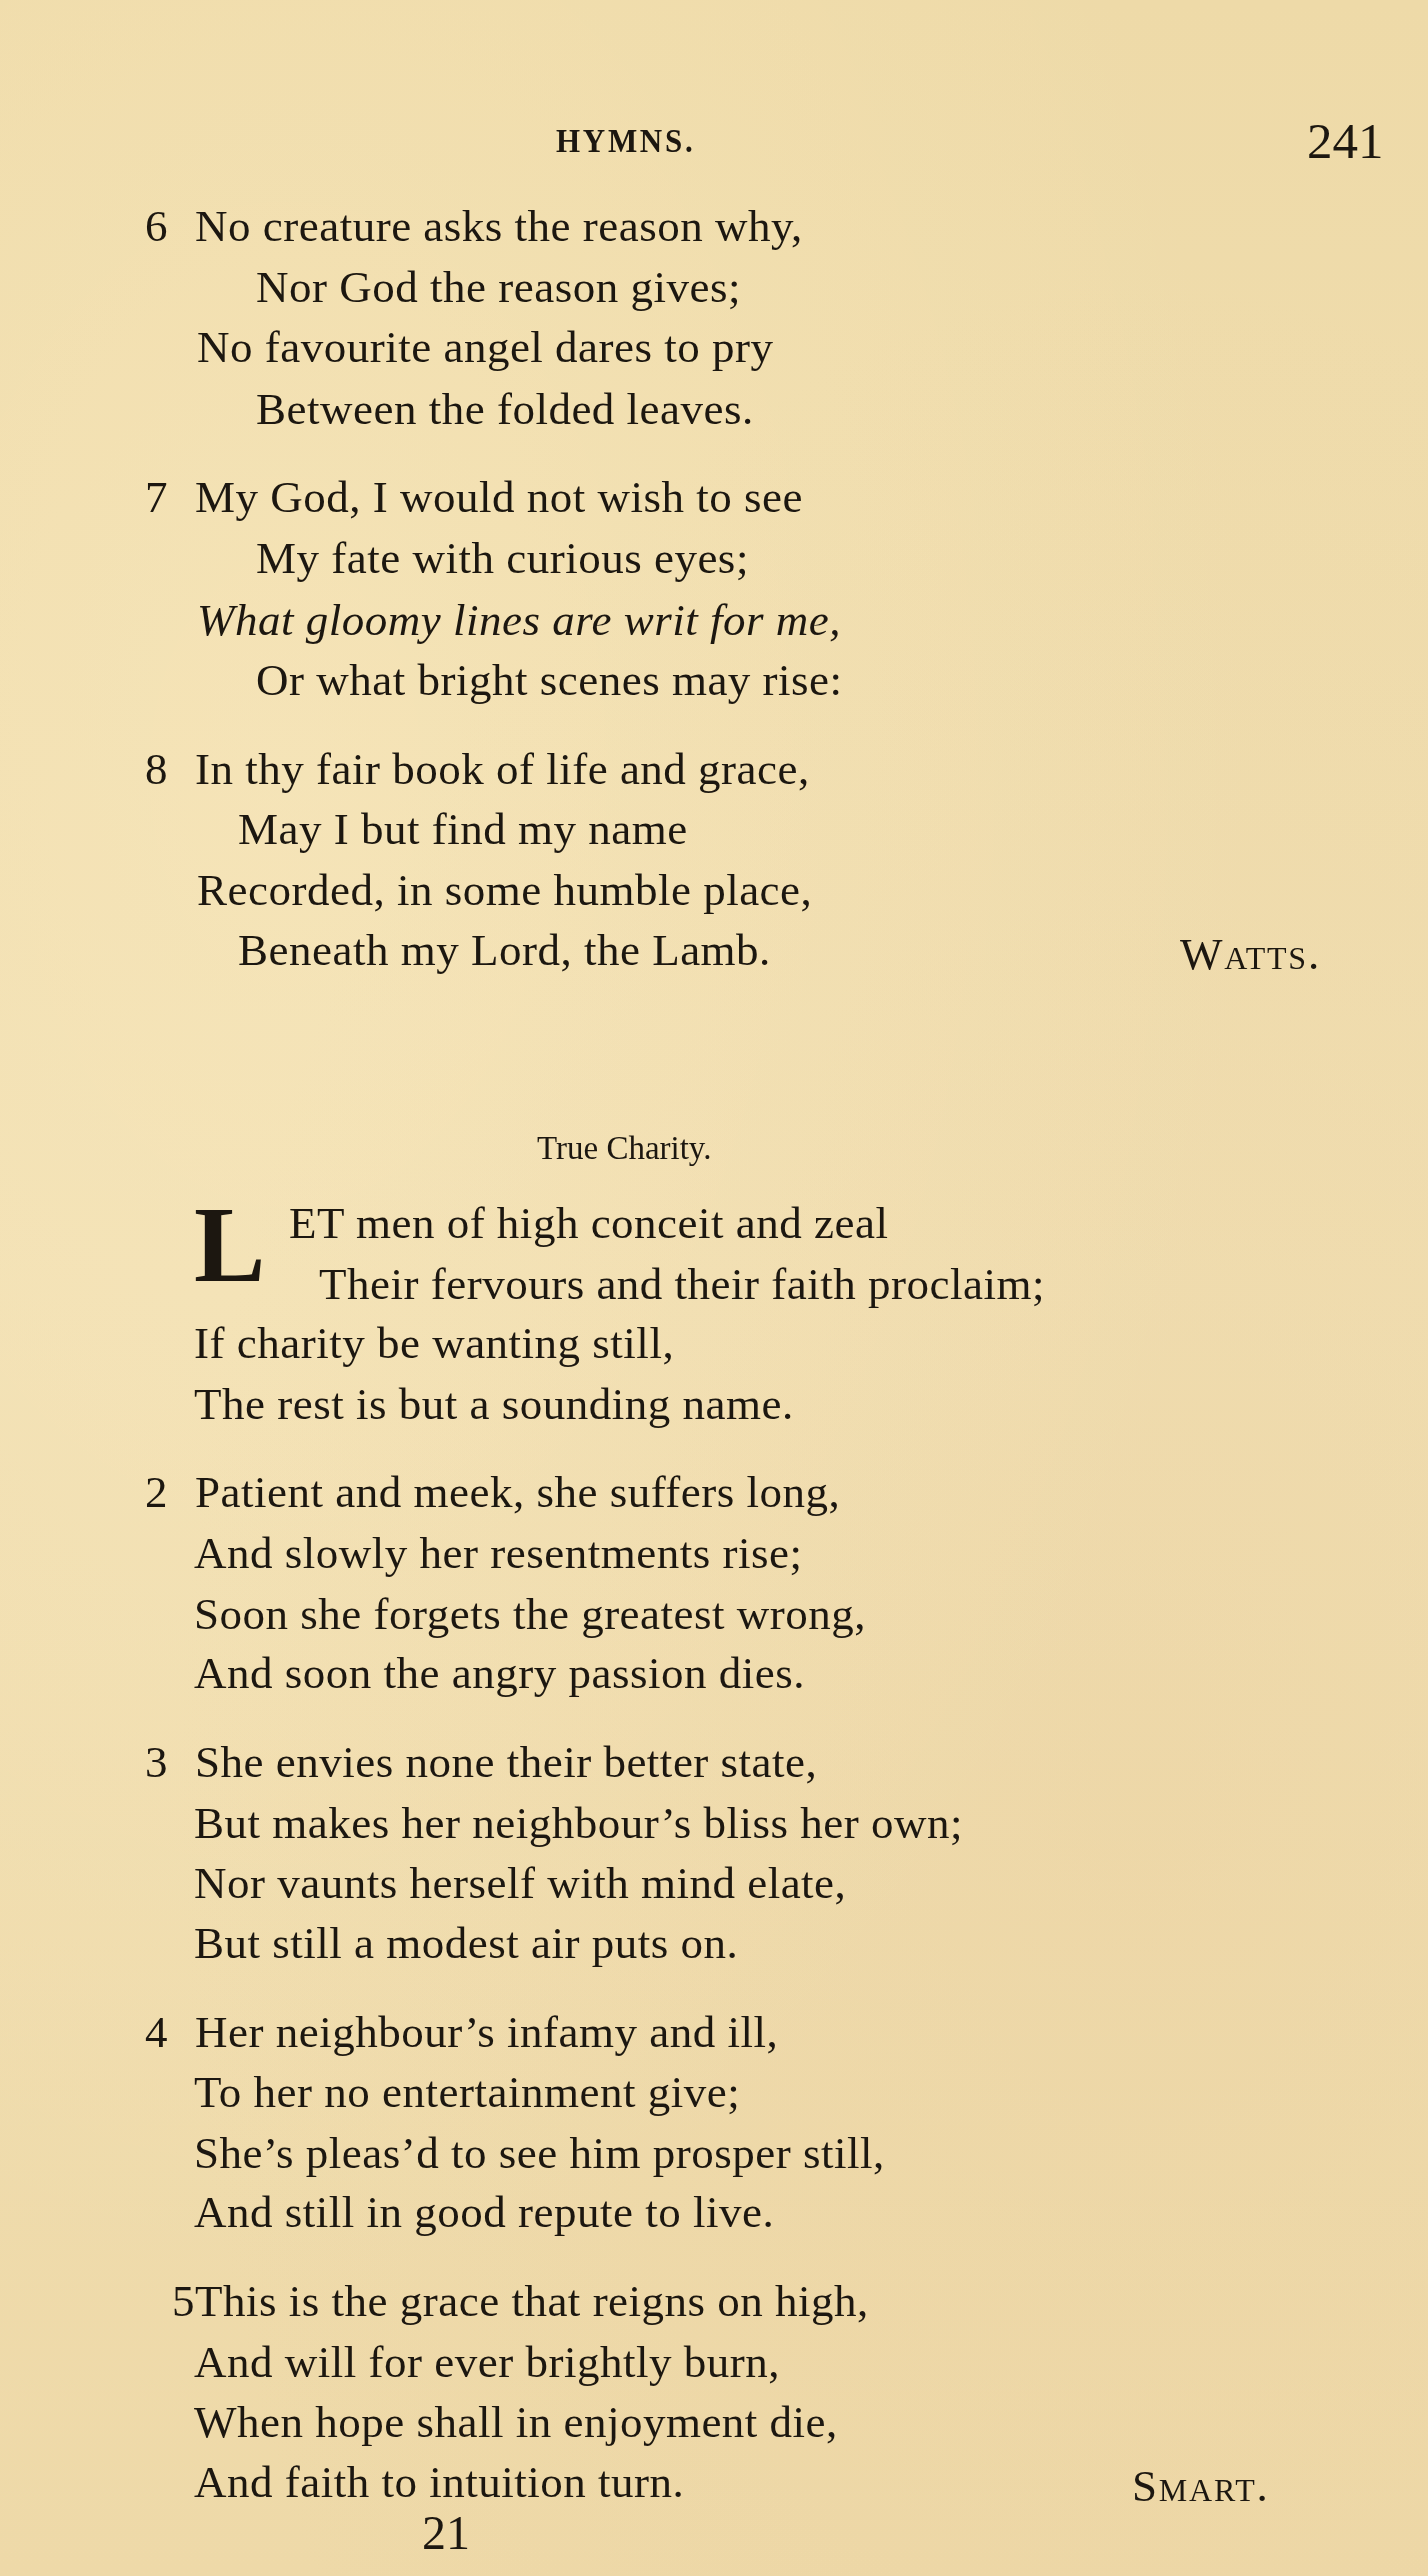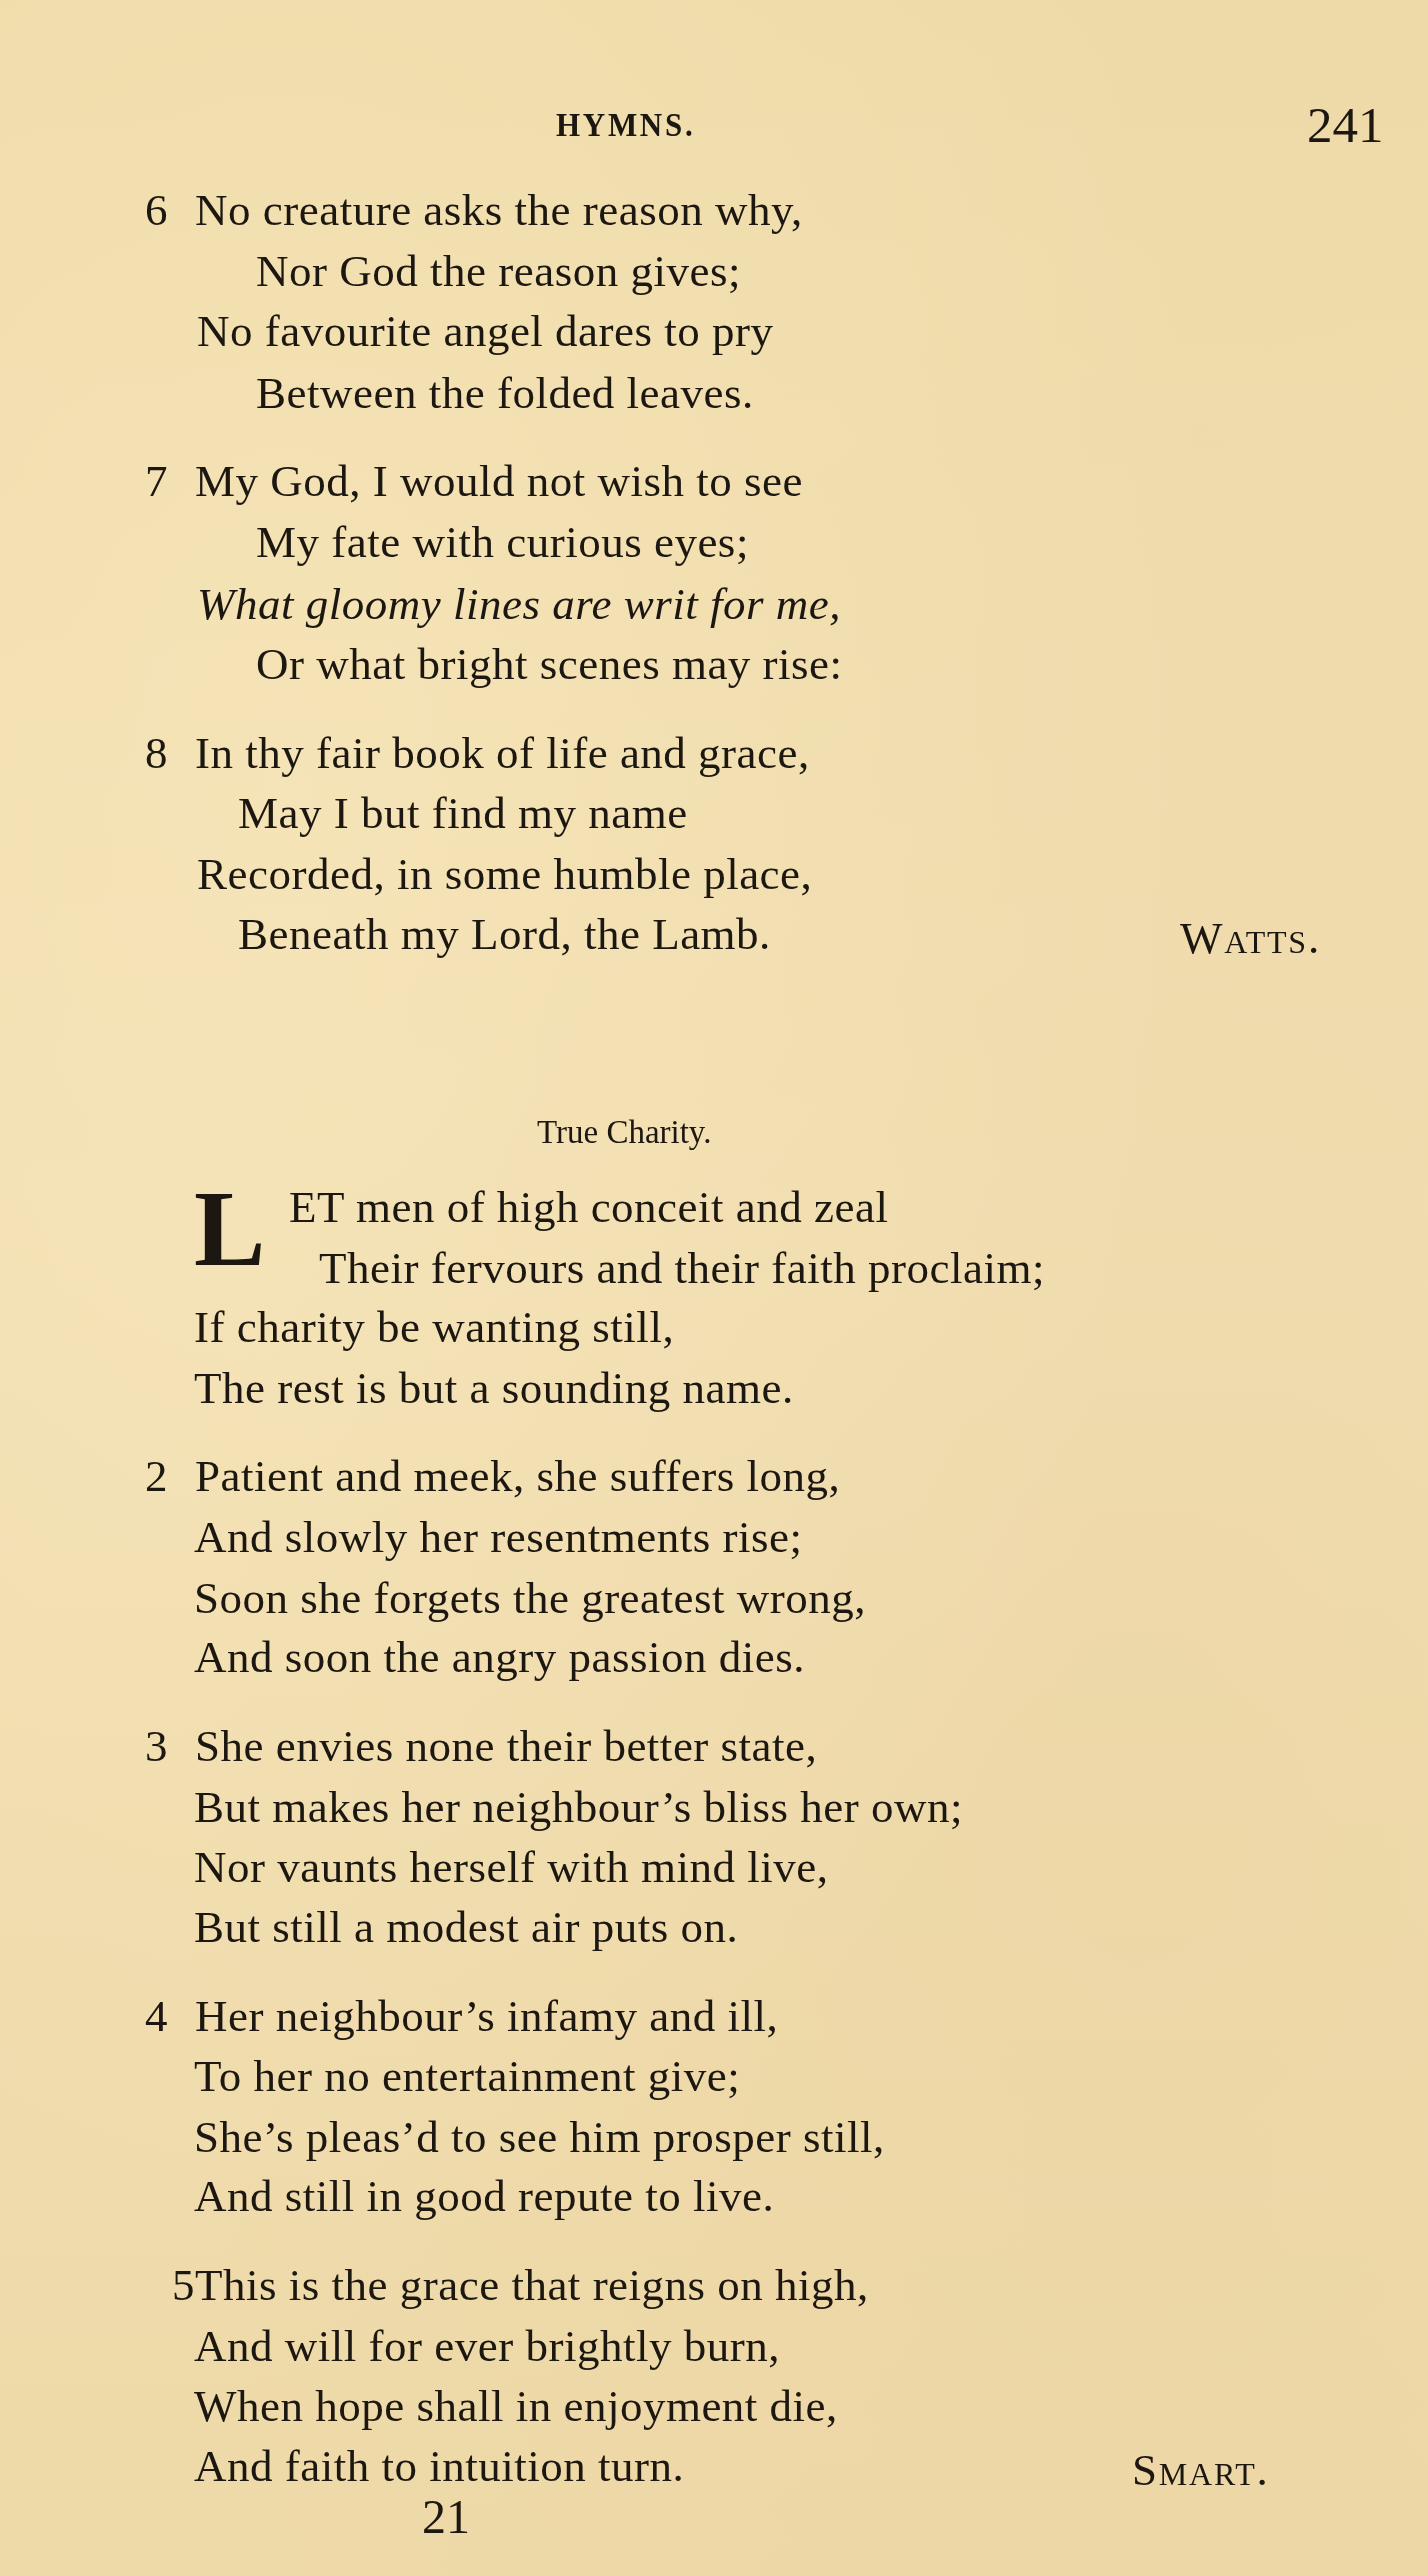--- a/index.html
+++ b/index.html
@@ -9,21 +9,21 @@
     background: #f0dcae;
     background-image:
       radial-gradient(ellipse at 20% 30%, rgba(255,240,200,0.35), transparent 60%),
       radial-gradient(ellipse at 80% 70%, rgba(230,200,150,0.25), transparent 60%),
       linear-gradient(180deg, #eedaa8 0%, #f1dfb2 50%, #eed9a8 100%);
     color: #1c1710;
     font-family: "Liberation Serif", "DejaVu Serif", serif;
     position: relative;
     overflow: hidden;
   }
-  .page { position: absolute; left: 0; top: 0; width: 1428px; height: 2207px; }
+  .page { position: absolute; left: 0; top: 16px; width: 1428px; height: 2207px; }
 
   .running-head {
     position: absolute; top: 98px; left: 0; width: 100%;
   }
   .running-title {
     position: absolute; left: 556px; top: 9px;
     font-size: 31px; letter-spacing: 2.7px; font-weight: bold;
     transform: scaleY(1.1);
   }
   .page-number {
@@ -103,21 +103,21 @@
   <div>
     <div class="line" style="left:145px; top:1454px;"><span class="vnum">2</span><span>Patient and meek, she suffers long,</span></div>
     <div class="line" style="left:194px; top:1515px;">And slowly her resentments rise;</div>
     <div class="line" style="left:194px; top:1576px;">Soon she forgets the greatest wrong,</div>
     <div class="line" style="left:194px; top:1635px;">And soon the angry passion dies.</div>
   </div>
 
   <div>
     <div class="line" style="left:145px; top:1724px;"><span class="vnum">3</span><span>She envies none their better state,</span></div>
     <div class="line" style="left:194px; top:1785px;">But makes her neighbour’s bliss her own;</div>
-    <div class="line" style="left:194px; top:1845px;">Nor vaunts herself with mind live,</div>
+    <div class="line" style="left:194px; top:1845px;">Nor vaunts herself with mind elate,</div>
     <div class="line" style="left:194px; top:1905px;">But still a modest air puts on.</div>
   </div>
 
   <div>
     <div class="line" style="left:145px; top:1994px;"><span class="vnum">4</span><span>Her neighbour’s infamy and ill,</span></div>
     <div class="line" style="left:194px; top:2054px;">To her no entertainment give;</div>
     <div class="line" style="left:194px; top:2115px;">She’s pleas’d to see him prosper still,</div>
     <div class="line" style="left:194px; top:2174px;">And still in good repute to live.</div>
   </div>
 

